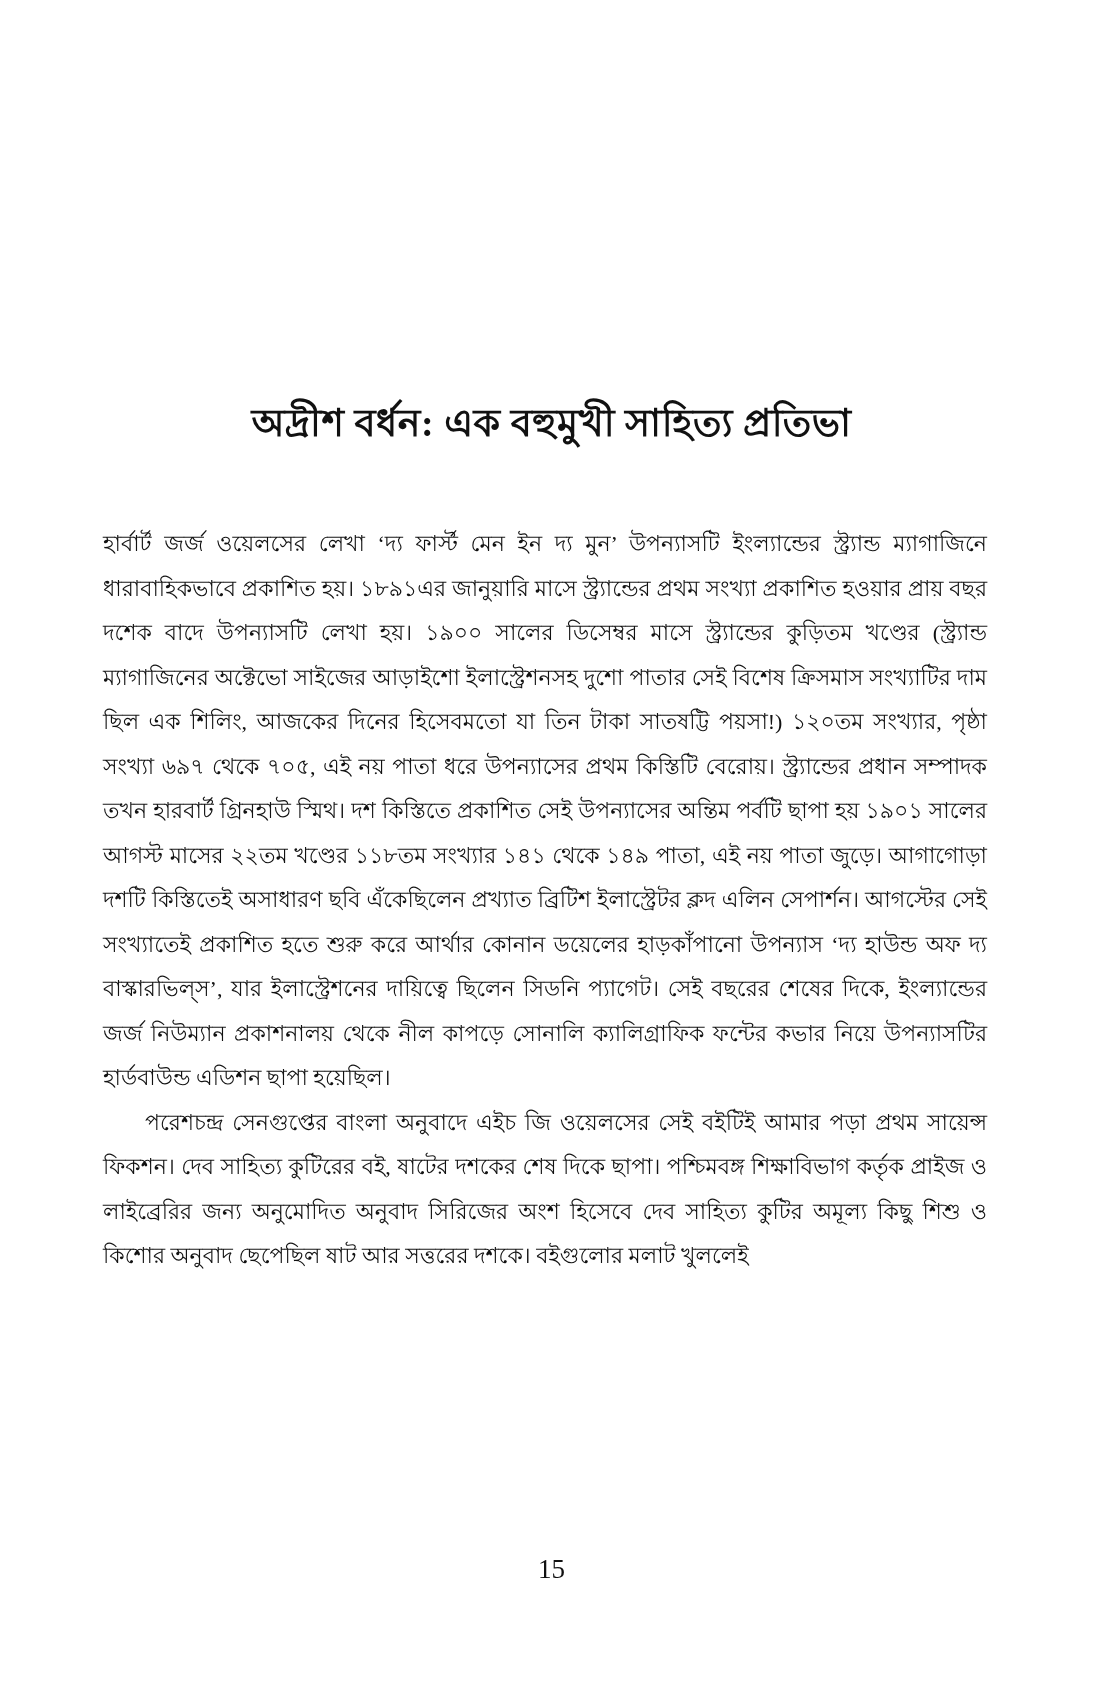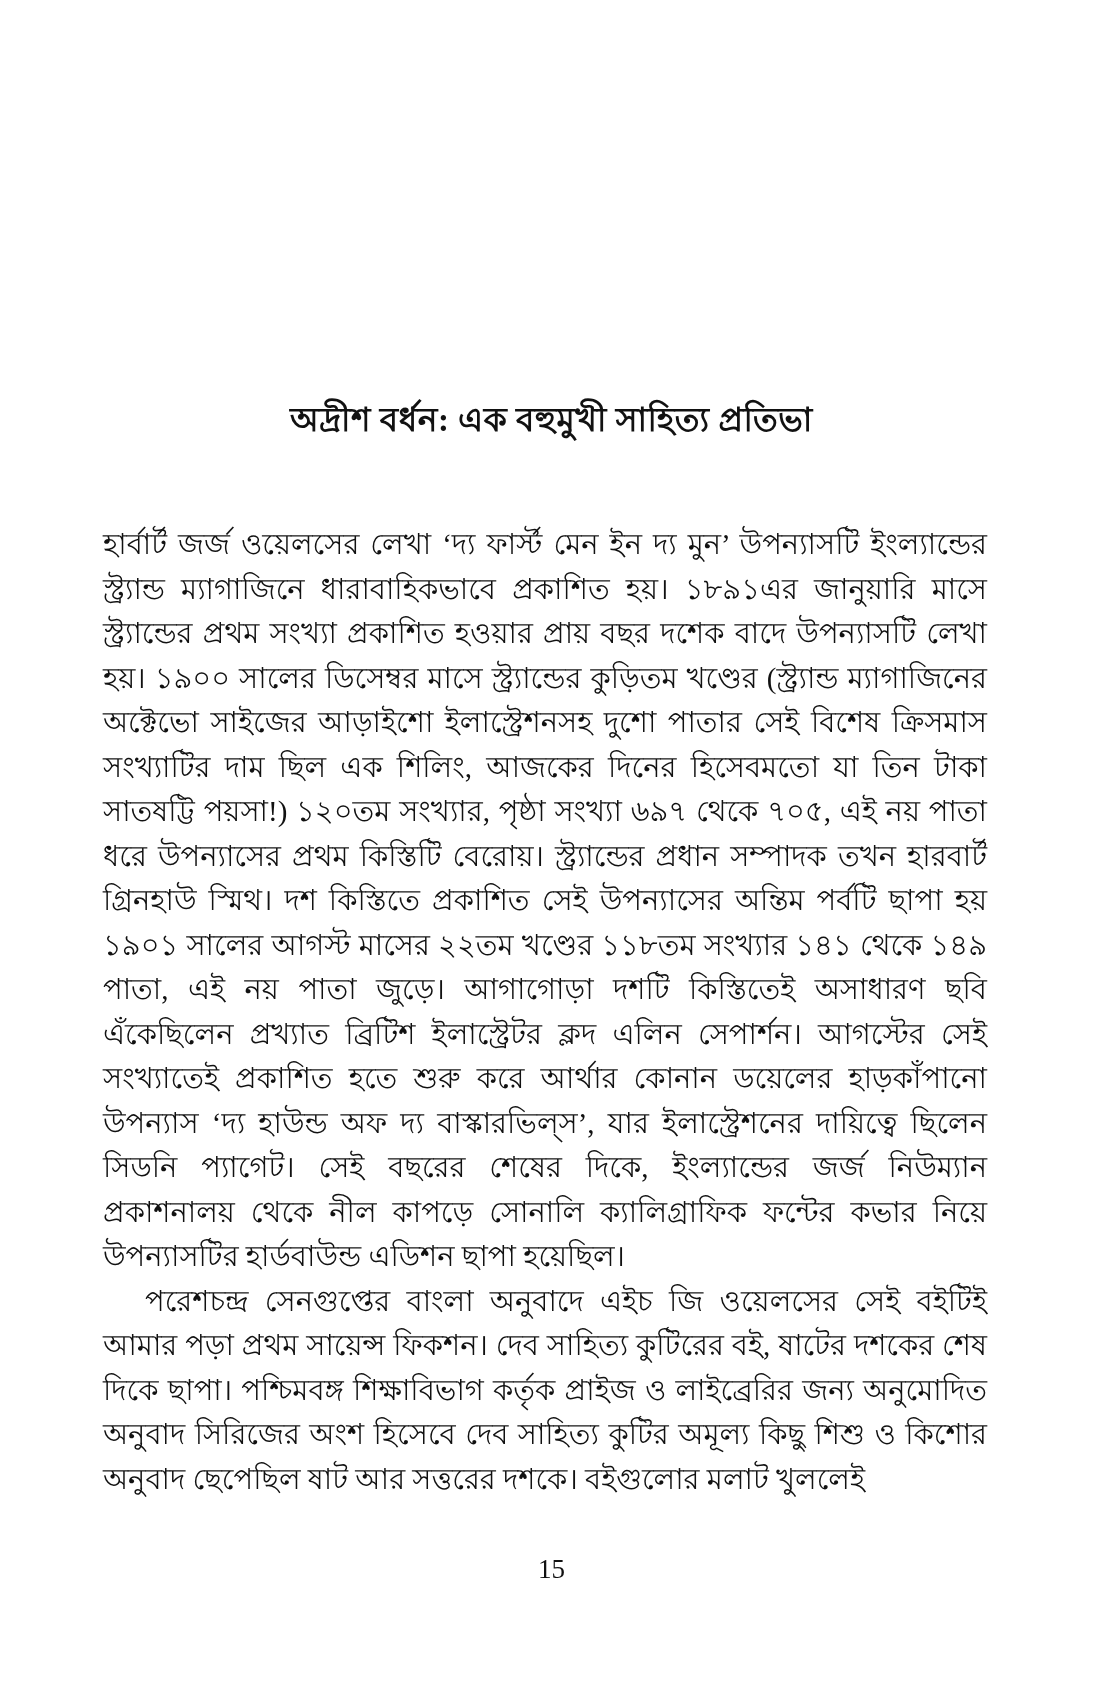--- a/index.html
+++ b/index.html
@@ -16,31 +16,31 @@
     font-family: "Liberation Serif", "DejaVu Serif", serif;
     color: #111111;
     overflow: hidden;
   }
   .page-title {
     position: absolute;
     top: 372px;
     left: 0;
     width: 100%;
     text-align: center;
-    font-size: 33px;
+    font-size: 38px;
     font-weight: bold;
     letter-spacing: 0.5px;
     line-height: 52px;
   }
   .body-text {
     position: absolute;
     top: 522px;
     left: 103px;
     width: 884px;
-    font-size: 29px;
+    font-size: 22px;
     line-height: 44.5px;
     text-align: justify;
   }
   .body-text p {
     margin: 0;
     padding: 0;
   }
   .body-text p.indented {
     text-indent: 42px;
   }

